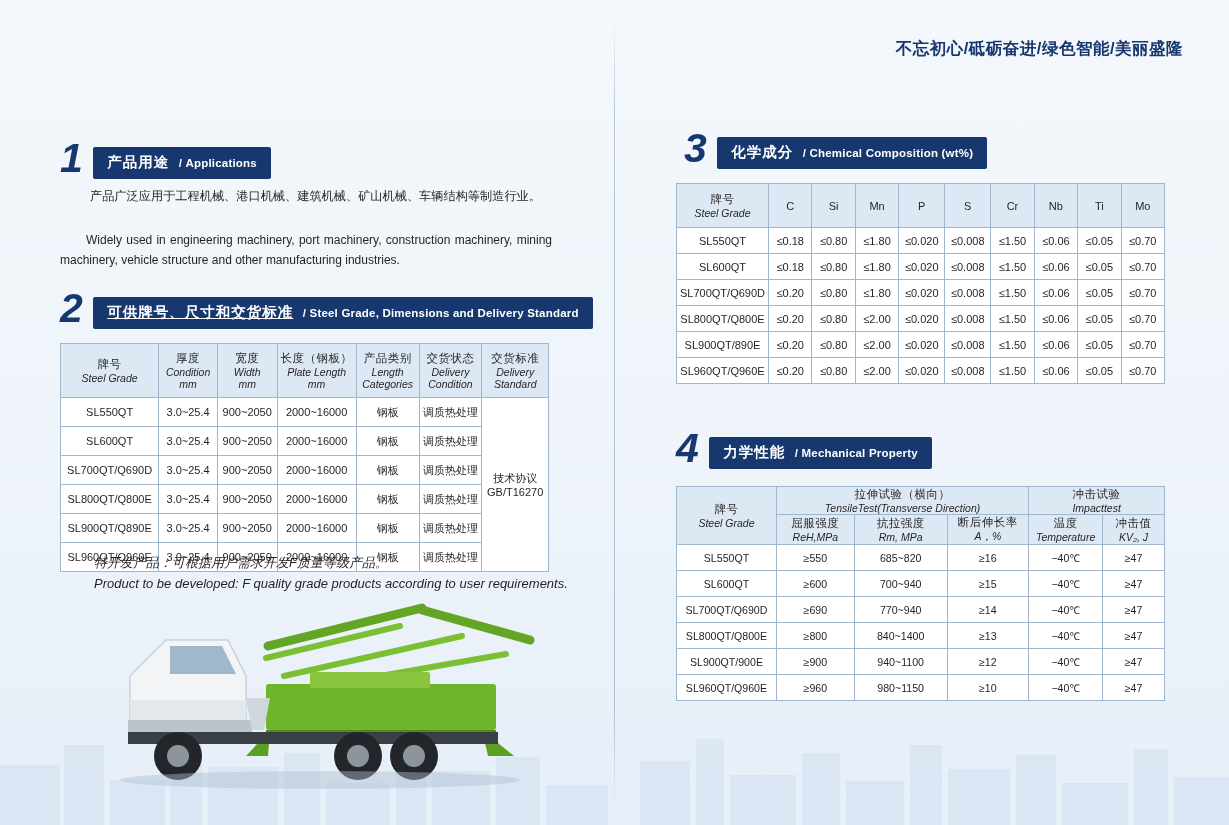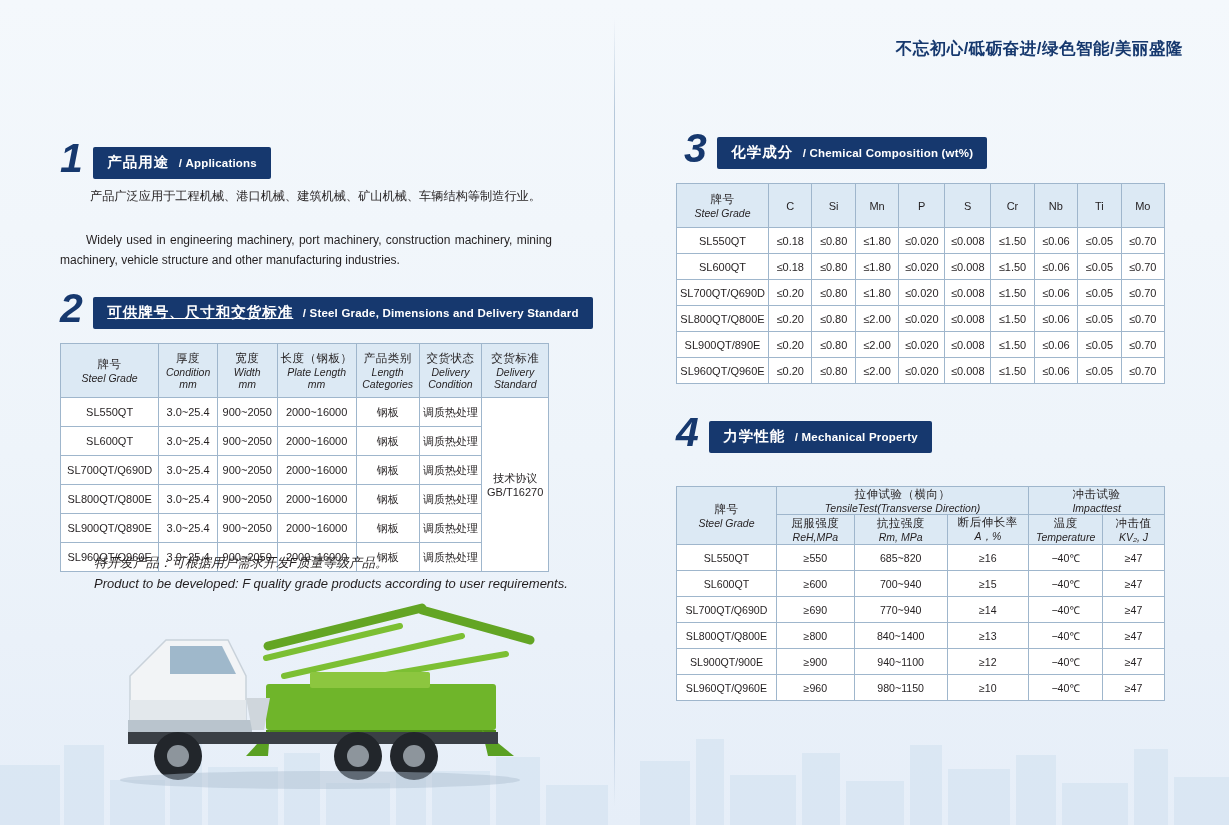--- a/index.html
+++ b/index.html
@@ -339,21 +339,21 @@
   <div class="right-col">
 
     <div class="sec" style="left:70px; top:128px;">
       <span class="sec-num">3</span>
       <span class="sec-label">
         <span class="cn" style="display:inline;">化学成分</span>
         <span class="en">/ Chemical Composition (wt%)</span>
       </span>
     </div>
 
-    <div class="sec" style="left:62px; top:412px;">
+    <div class="sec" style="left:62px; top:428px;">
       <span class="sec-num">4</span>
       <span class="sec-label">
         <span class="cn" style="display:inline;">力学性能</span>
         <span class="en">/ Mechanical Property</span>
       </span>
     </div>
   </div>
 
   <table id="table-chem">
     <colgroup>

